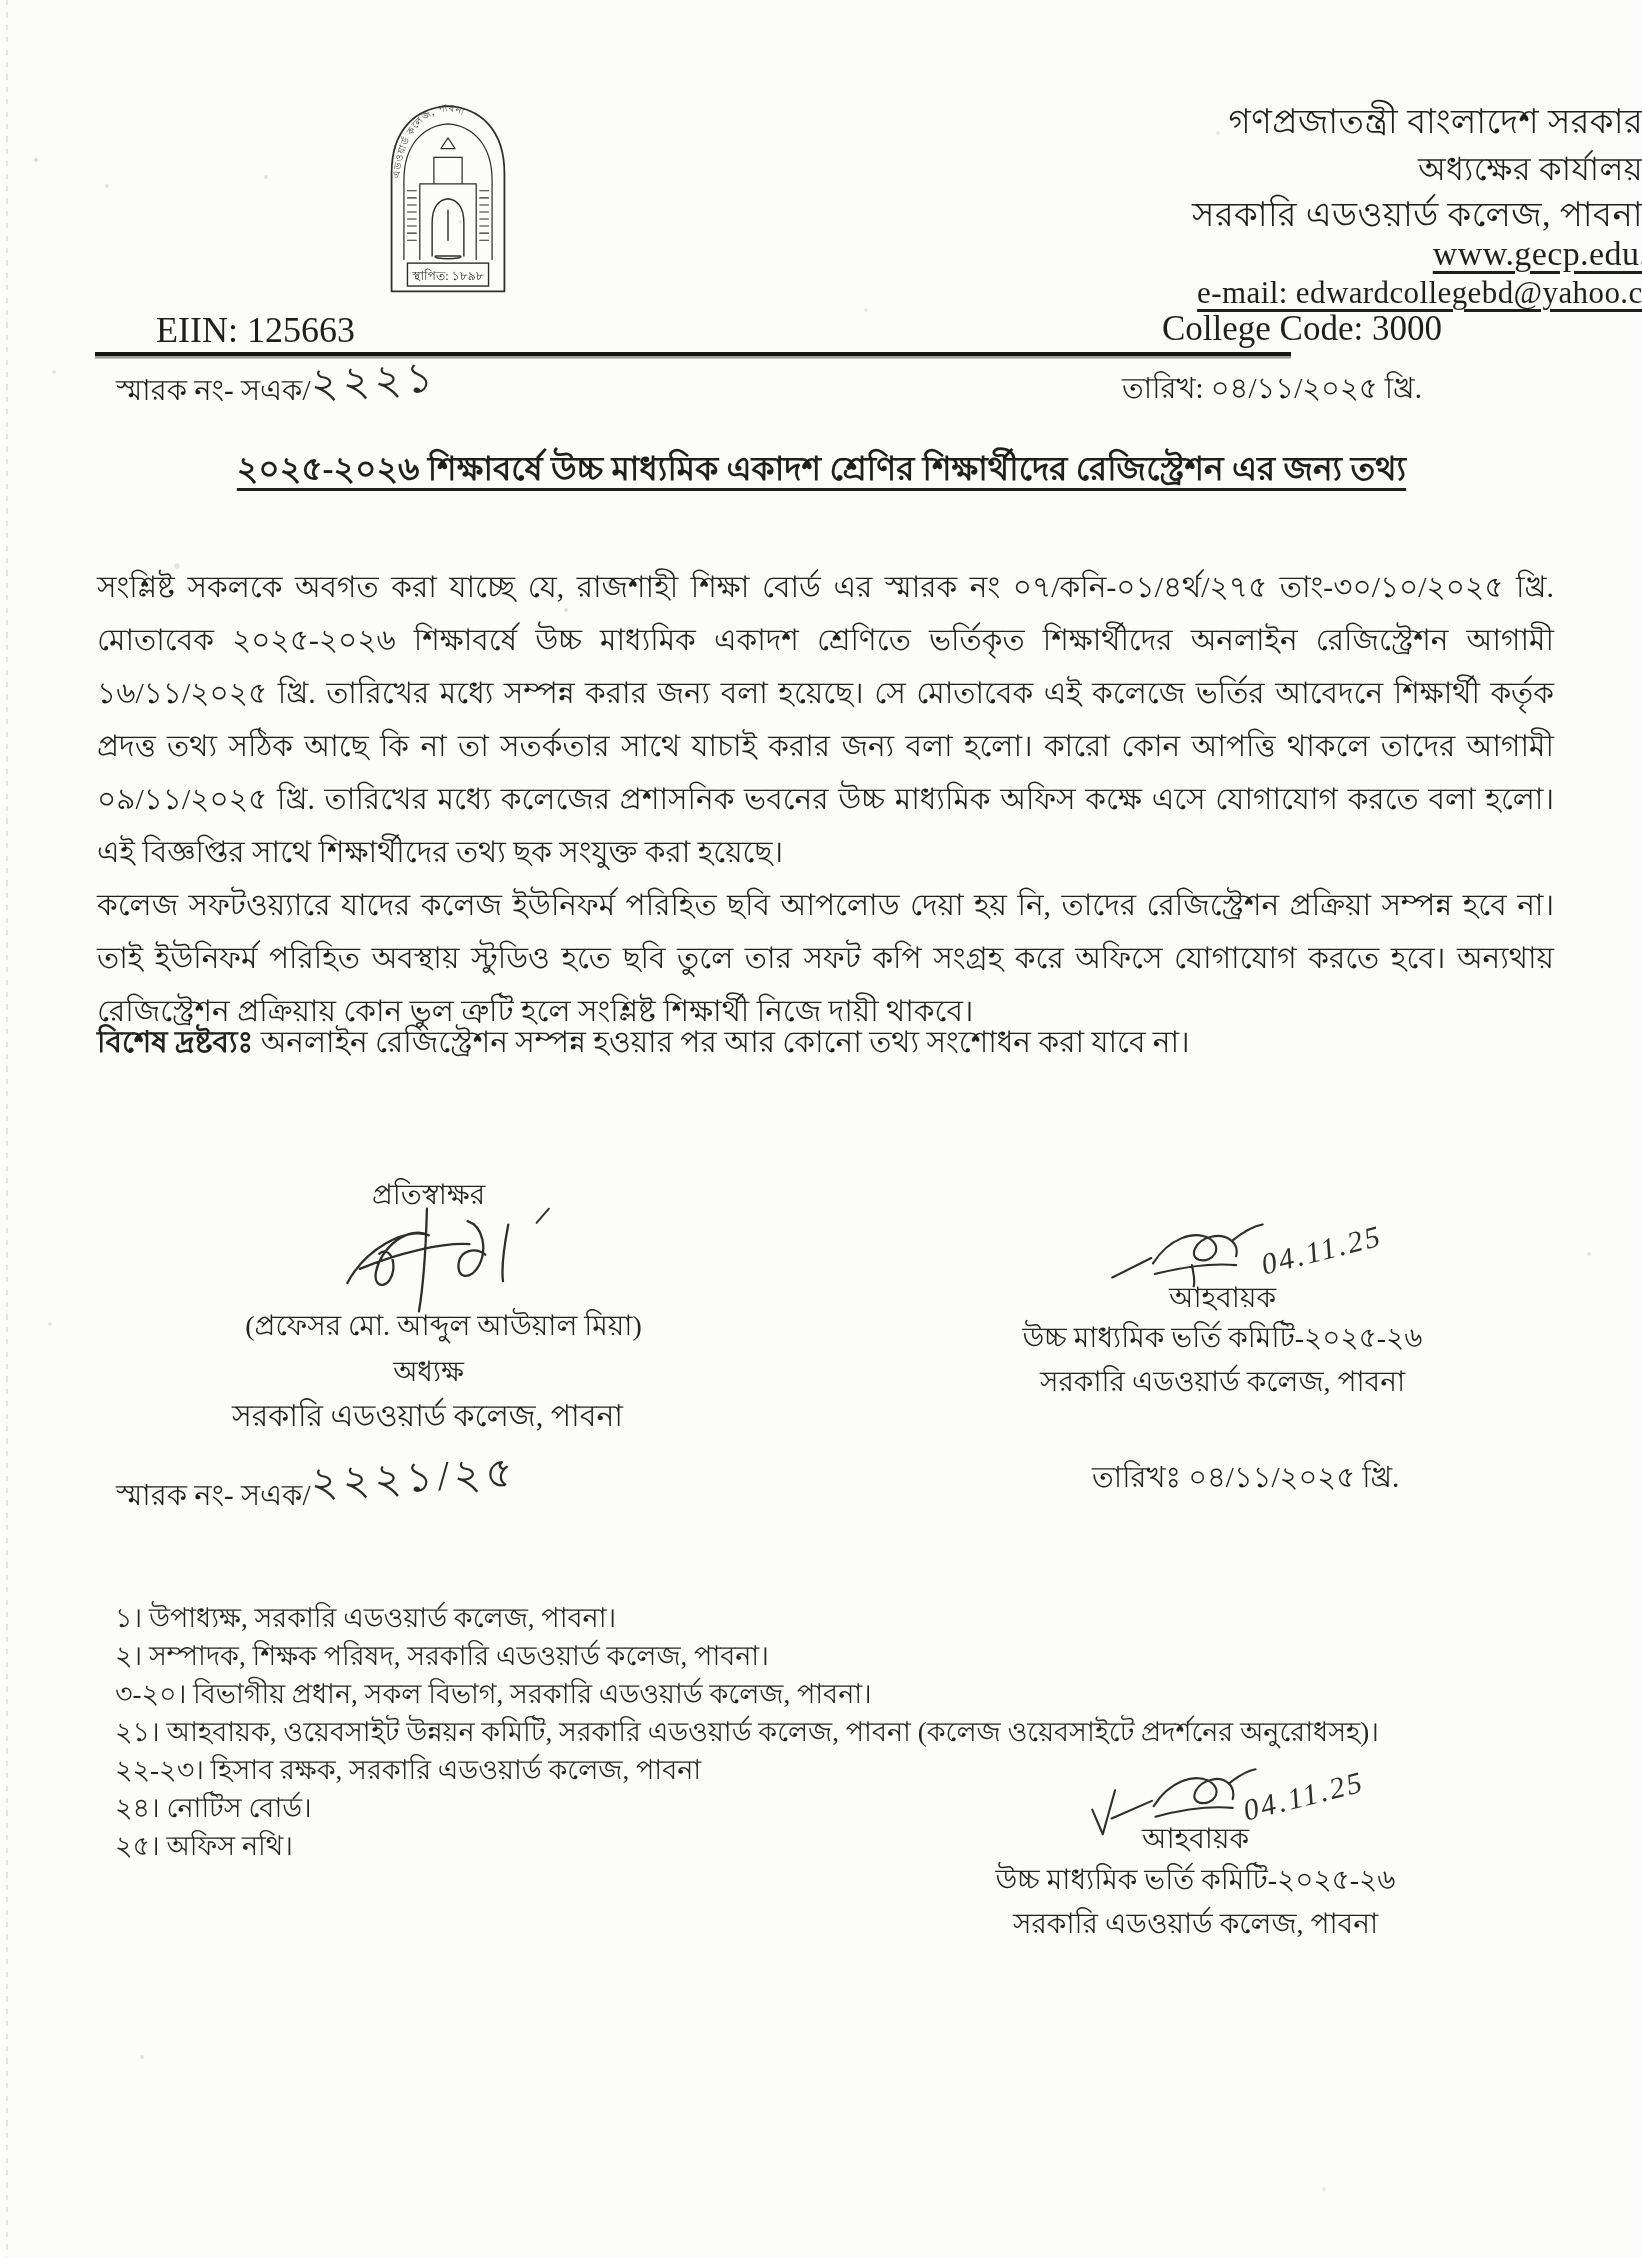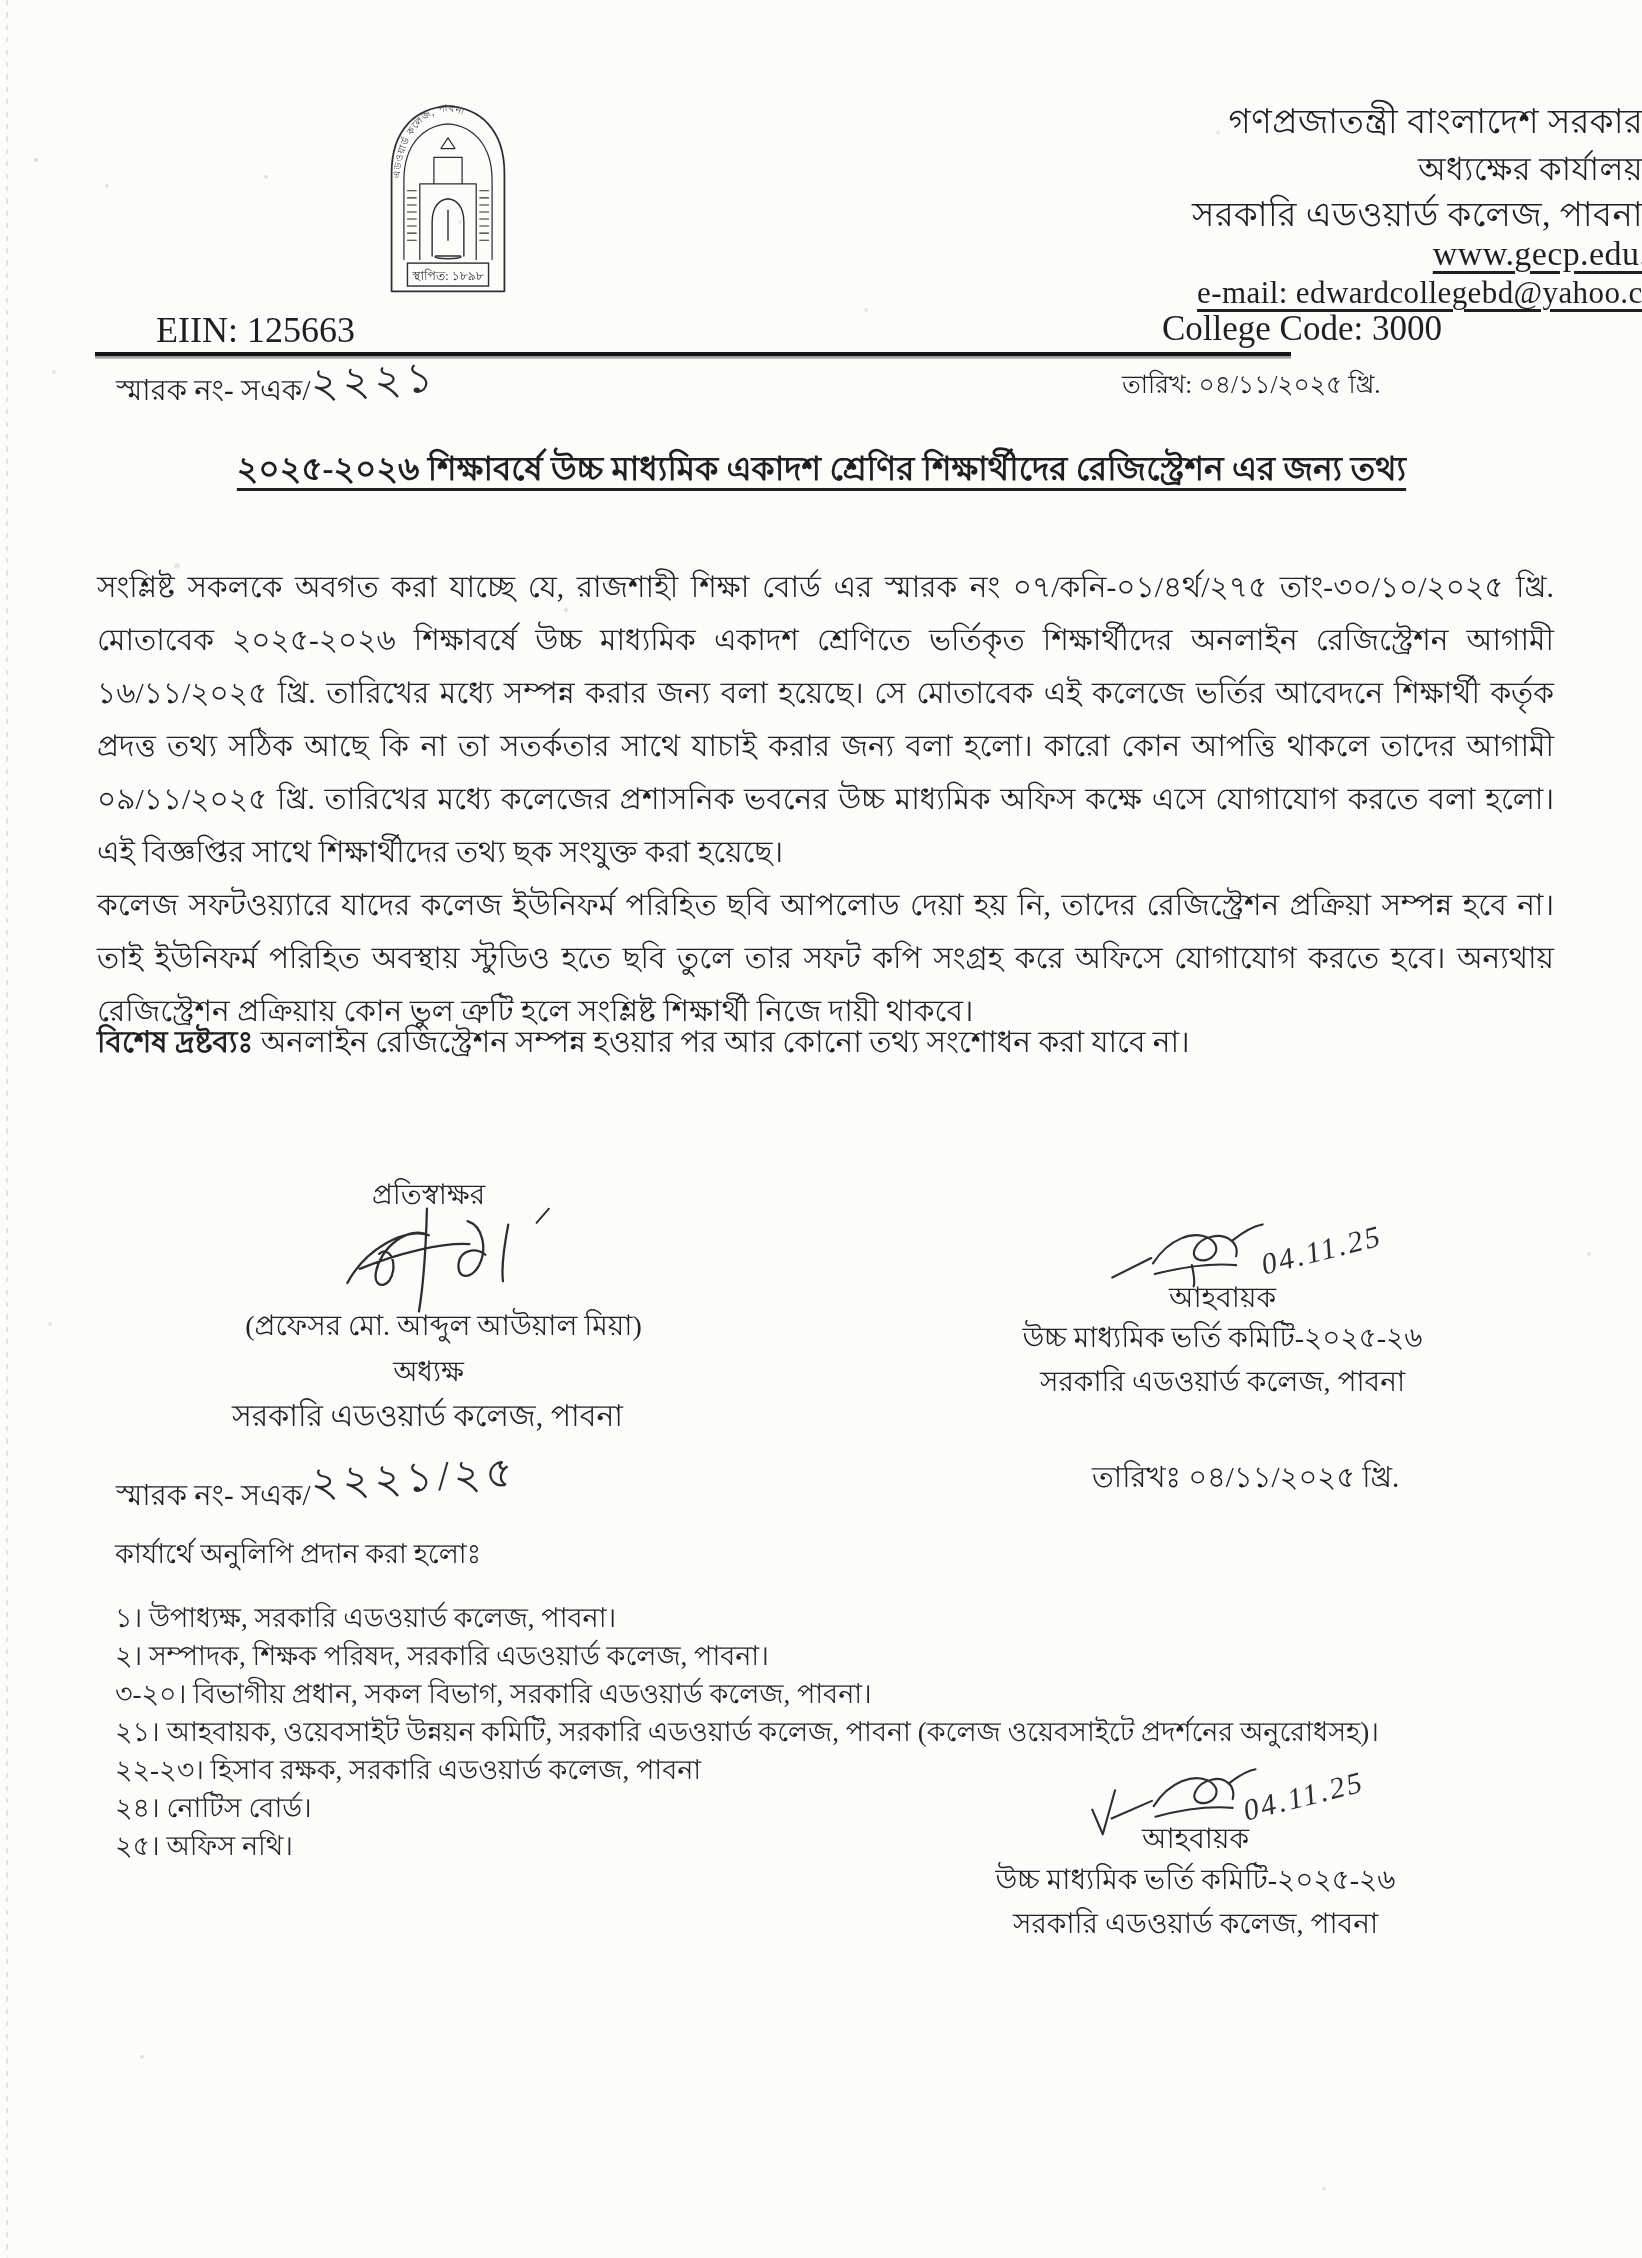--- a/index.html
+++ b/index.html
@@ -72,21 +72,21 @@
   <div class="abs hdr-line u latin" style="top:235px;font-size:34px;">www.gecp.edu.bd</div>
   <div class="abs hdr-line u latin" style="top:275px;font-size:31px;">e-mail: edwardcollegebd@yahoo.com</div>
 
   <div class="abs latin" style="left:116px;top:309px;font-size:36px;">EIIN: 125663</div>
   <div class="abs latin" style="left:1122px;top:309px;font-size:35px;">College Code: 3000</div>
 
   <div class="abs divider" style="left:95px;top:352px;width:1196px;height:4.4px;"></div>
 
   <div class="abs" style="left:116px;top:367px;font-size:29px;">স্মারক নং- সএক/</div>
   <div class="abs hand" style="left:311px;top:351px;">২২২১</div>
-  <div class="abs" style="left:1122px;top:365px;font-size:25px;">তারিখ: ০৪/১১/২০২৫ খ্রি.</div>
+  <div class="abs" style="left:1122px;top:365px;font-size:29px;">তারিখ: ০৪/১১/২০২৫ খ্রি.</div>
 
   <div class="abs c title" style="left:0;top:443px;width:100%;"><span class="u">২০২৫-২০২৬ শিক্ষাবর্ষে উচ্চ মাধ্যমিক একাদশ শ্রেণির শিক্ষার্থীদের রেজিস্ট্রেশন এর জন্য তথ্য</span></div>
 
   <div class="abs bodytext" style="left:97px;top:561px;width:1457px;">সংশ্লিষ্ট সকলকে অবগত করা যাচ্ছে যে, রাজশাহী শিক্ষা বোর্ড এর স্মারক নং ০৭/কনি-০১/৪র্থ/২৭৫ তাং-৩০/১০/২০২৫ খ্রি. মোতাবেক ২০২৫-২০২৬ শিক্ষাবর্ষে উচ্চ মাধ্যমিক একাদশ শ্রেণিতে ভর্তিকৃত শিক্ষার্থীদের অনলাইন রেজিস্ট্রেশন আগামী ১৬/১১/২০২৫ খ্রি. তারিখের মধ্যে সম্পন্ন করার জন্য বলা হয়েছে। সে মোতাবেক এই কলেজে ভর্তির আবেদনে শিক্ষার্থী কর্তৃক প্রদত্ত তথ্য সঠিক আছে কি না তা সতর্কতার সাথে যাচাই করার জন্য বলা হলো। কারো কোন আপত্তি থাকলে তাদের আগামী ০৯/১১/২০২৫ খ্রি. তারিখের মধ্যে কলেজের প্রশাসনিক ভবনের উচ্চ মাধ্যমিক অফিস কক্ষে এসে যোগাযোগ করতে বলা হলো। এই বিজ্ঞপ্তির সাথে শিক্ষার্থীদের তথ্য ছক সংযুক্ত করা হয়েছে।</div>
   <div class="abs bodytext" style="left:97px;top:879px;width:1457px;">কলেজ সফটওয়্যারে যাদের কলেজ ইউনিফর্ম পরিহিত ছবি আপলোড দেয়া হয় নি, তাদের রেজিস্ট্রেশন প্রক্রিয়া সম্পন্ন হবে না। তাই ইউনিফর্ম পরিহিত অবস্থায় স্টুডিও হতে ছবি তুলে তার সফট কপি সংগ্রহ করে অফিসে যোগাযোগ করতে হবে। অন্যথায় রেজিস্ট্রেশন প্রক্রিয়ায় কোন ভুল ত্রুটি হলে সংশ্লিষ্ট শিক্ষার্থী নিজে দায়ী থাকবে।</div>
   <div class="abs bodytext" style="left:97px;top:1016px;width:1457px;">
     <span class="note-label">বিশেষ দ্রষ্টব্যঃ</span>
     <span>অনলাইন রেজিস্ট্রেশন সম্পন্ন হওয়ার পর আর কোনো তথ্য সংশোধন করা যাবে না।</span>
   </div>
 
@@ -116,21 +116,20 @@
   </div>
   <div class="abs hand-date" style="left:1260px;top:1233px;">04.11.25</div>
   <div class="abs sig-block" style="left:1015px;top:1276px;width:415px;">আহবায়ক</div>
   <div class="abs sig-block" style="left:1015px;top:1316px;width:415px;">উচ্চ মাধ্যমিক ভর্তি কমিটি-২০২৫-২৬</div>
   <div class="abs sig-block" style="left:1015px;top:1360px;width:415px;">সরকারি এডওয়ার্ড কলেজ, পাবনা</div>
   <div class="abs" style="left:1092px;top:1454px;font-size:29px;">তারিখঃ ০৪/১১/২০২৫ খ্রি.</div>
 
   <div class="abs" style="left:116px;top:1472px;font-size:29px;">স্মারক নং- সএক/</div>
   <div class="abs hand" style="left:311px;top:1450px;">২২২১/২৫</div>
 
-  <div class="abs" style="left:115px;top:1533px;font-size:27px;">কার্যার্থে অনুলিপি প্রদান করা হলোঃ</div>
   <div class="abs list" style="left:115px;top:1574px;width:1464px;margin-top:25px;">
     <div>১। উপাধ্যক্ষ, সরকারি এডওয়ার্ড কলেজ, পাবনা।</div>
     <div>২। সম্পাদক, শিক্ষক পরিষদ, সরকারি এডওয়ার্ড কলেজ, পাবনা।</div>
     <div>৩-২০। বিভাগীয় প্রধান, সকল বিভাগ, সরকারি এডওয়ার্ড কলেজ, পাবনা।</div>
     <div>২১। আহবায়ক, ওয়েবসাইট উন্নয়ন কমিটি, সরকারি এডওয়ার্ড কলেজ, পাবনা (কলেজ ওয়েবসাইটে প্রদর্শনের অনুরোধসহ)।</div>
     <div>২২-২৩। হিসাব রক্ষক, সরকারি এডওয়ার্ড কলেজ, পাবনা</div>
     <div>২৪। নোটিস বোর্ড।</div>
     <div>২৫। অফিস নথি।</div>
   </div>
 

